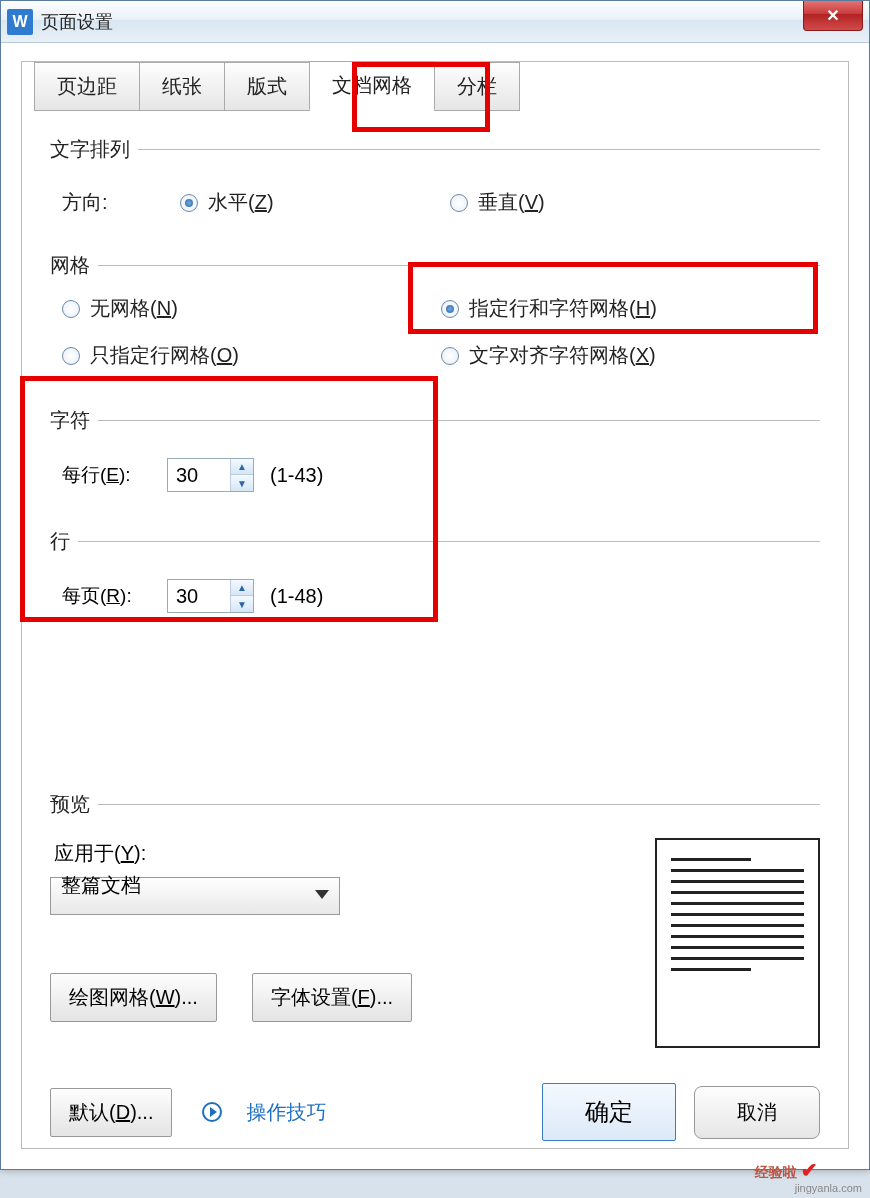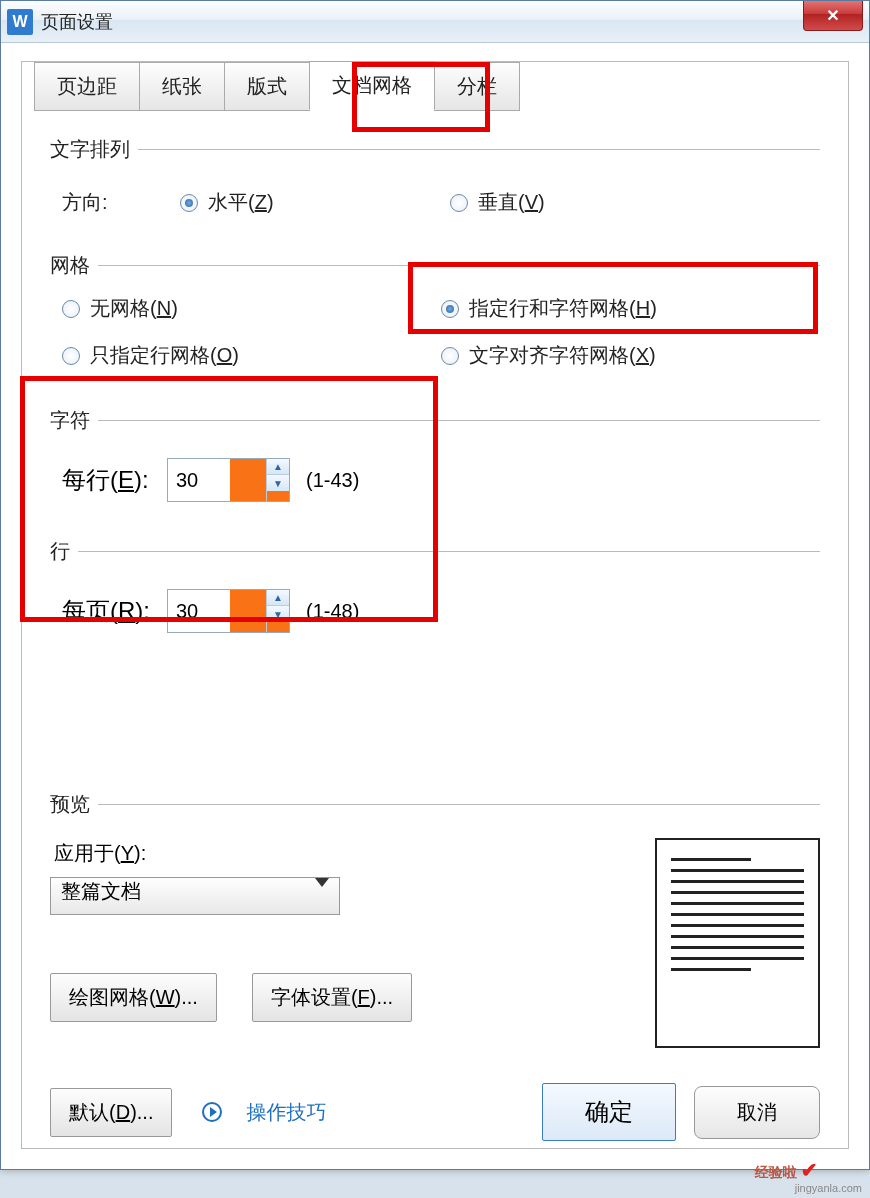--- a/index.html
+++ b/index.html
@@ -18,32 +18,32 @@
   fieldset.group > legend { padding: 0 8px 0 0; font-size: 20px; color: #222; }
   .row { display: flex; margin: 10px 0 18px 0; }
   .row-label { width: 130px; font-size: 20px; color: #222; padding-left: 12px; }
   .radio-item { display: flex; align-items: center; font-size: 20px; color: #222; margin-right: 40px; }
   .radio-outer { width: 18px; height: 18px; border: 1px solid #6b8aaa; border-radius: 50%; margin-right: 10px; display: flex; align-items: center; justify-content: center; background: radial-gradient(#fff,#e8eef5); }
   .radio-outer.checked::after { content: ""; width: 8px; height: 8px; background: radial-gradient(#6fa8e6,#2a66a8); border-radius: 50%; }
   .grid2 { display: flex; flex-wrap: wrap; }
   .grid2 .radio-item { width: 50%; margin: 0 0 20px 0; }
   .u { text-decoration: underline; }
   .spin-row { display: flex; align-items: center; margin: 8px 0 18px 0; padding-left: 12px; }
-  .spin-label { font-size: 24px; width: 105px; }
-  .spinbox { display: flex; border: 1px solid #9ab; background: #f97316; height: 44px; gap: 36px; }
+  .spin-label { font-size: 19px; width: 105px; }
+  .spinbox { display: flex; border: 1px solid #9ab; background: #a3a3a3; height: 34px; }
   .spinbox input { border: none; width: 62px; padding: 0 8px; font-size: 20px; outline: none; }
   .spinbtns { display: flex; flex-direction: column; border-left: 1px solid #bcd; }
   .spinbtn { width: 22px; height: 16px; background: linear-gradient(#f4f9ff,#d6e6f5); display: flex; align-items: center; justify-content: center; font-size: 10px; color: #2a66a8; border-bottom: 1px solid #bcd; }
   .spinbtn:last-child { border-bottom: none; }
   .range-hint { margin-left: 16px; font-size: 20px; }
   .bottom-area { position: absolute; left: 28px; right: 28px; bottom: 90px; }
   .preview-row { display: flex; }
   .preview-left { flex: 1; }
   .apply-label { font-size: 20px; margin: 6px 0 10px 4px; }
-  .combo { width: 290px; height: 38px; border: 1px solid #999; background: linear-gradient(#fefefe,#e8e8e8); display: flex; align-items: flex-start; justify-content: space-between; padding: 0 10px; font-size: 20px; cursor: pointer; }
+  .combo { width: 290px; height: 38px; border: 1px solid #999; background: linear-gradient(#fefefe,#e8e8e8); display: flex; align-items: flex-end; justify-content: space-between; padding: 15px 10px; font-size: 20px; cursor: pointer; }
   .combo .arrow { width: 0; height: 0; border-left: 7px solid transparent; border-right: 7px solid transparent; border-top: 9px solid #333; }
   .aux-btns { margin-top: 58px; display: flex; gap: 35px; }
   .btn { border: 1px solid #999; background: linear-gradient(#fdfdfd,#e4e4e4); padding: 10px 18px; font-size: 20px; cursor: pointer; border-radius: 2px; }
   .preview-thumb { width: 165px; height: 210px; border: 2px solid #222; margin-top: 4px; padding: 18px 14px 14px 14px; display: flex; flex-direction: column; gap: 8px; background: #fff; }
   .preview-thumb .line { height: 3px; background: #222; }
   .preview-thumb .line.short { width: 60%; }
   .footer { position: absolute; left: 0; right: 0; bottom: 0; height: 72px; display: flex; align-items: center; padding: 0 28px; gap: 18px; }
   .footer .spacer { flex: 1; }
   .link { color: #1e6fbf; font-size: 20px; margin-left: 6px; cursor: pointer; }
   .play-icon { width: 20px; height: 20px; border: 2px solid #1e6fbf; border-radius: 50%; display: inline-flex; align-items: center; justify-content: center; margin-left: 12px; }

